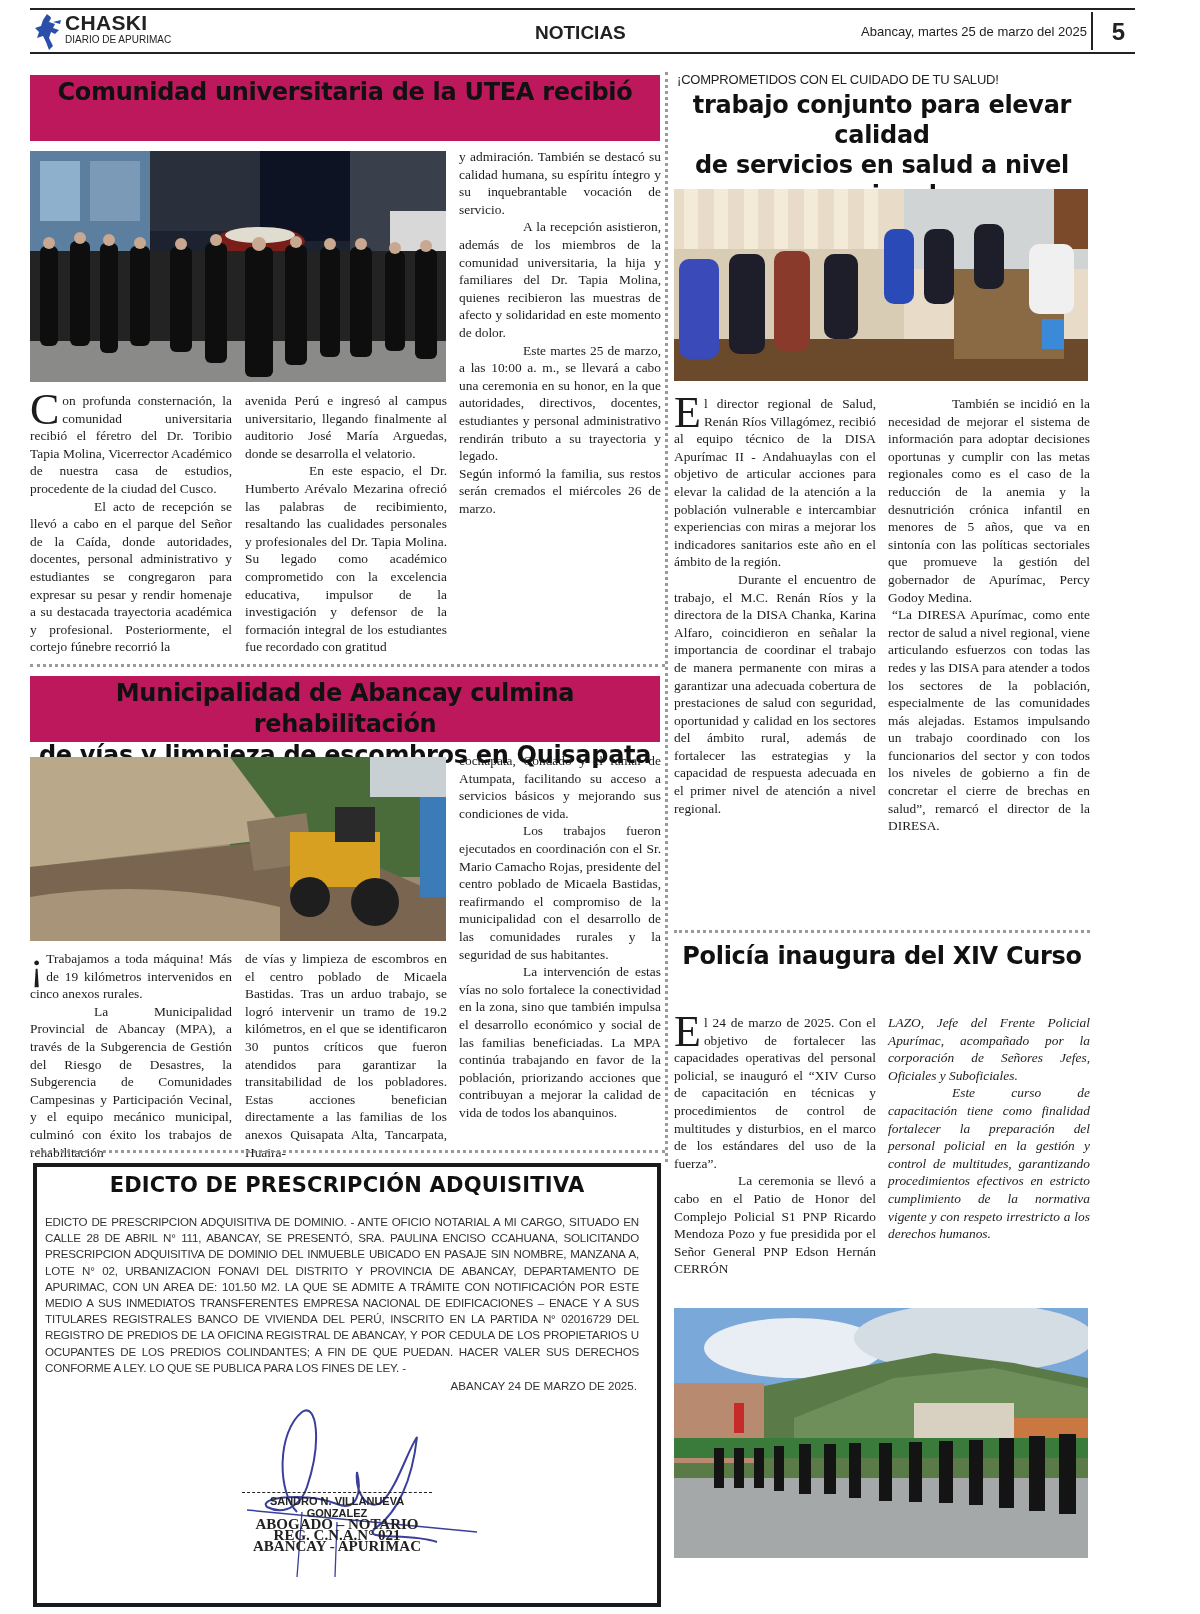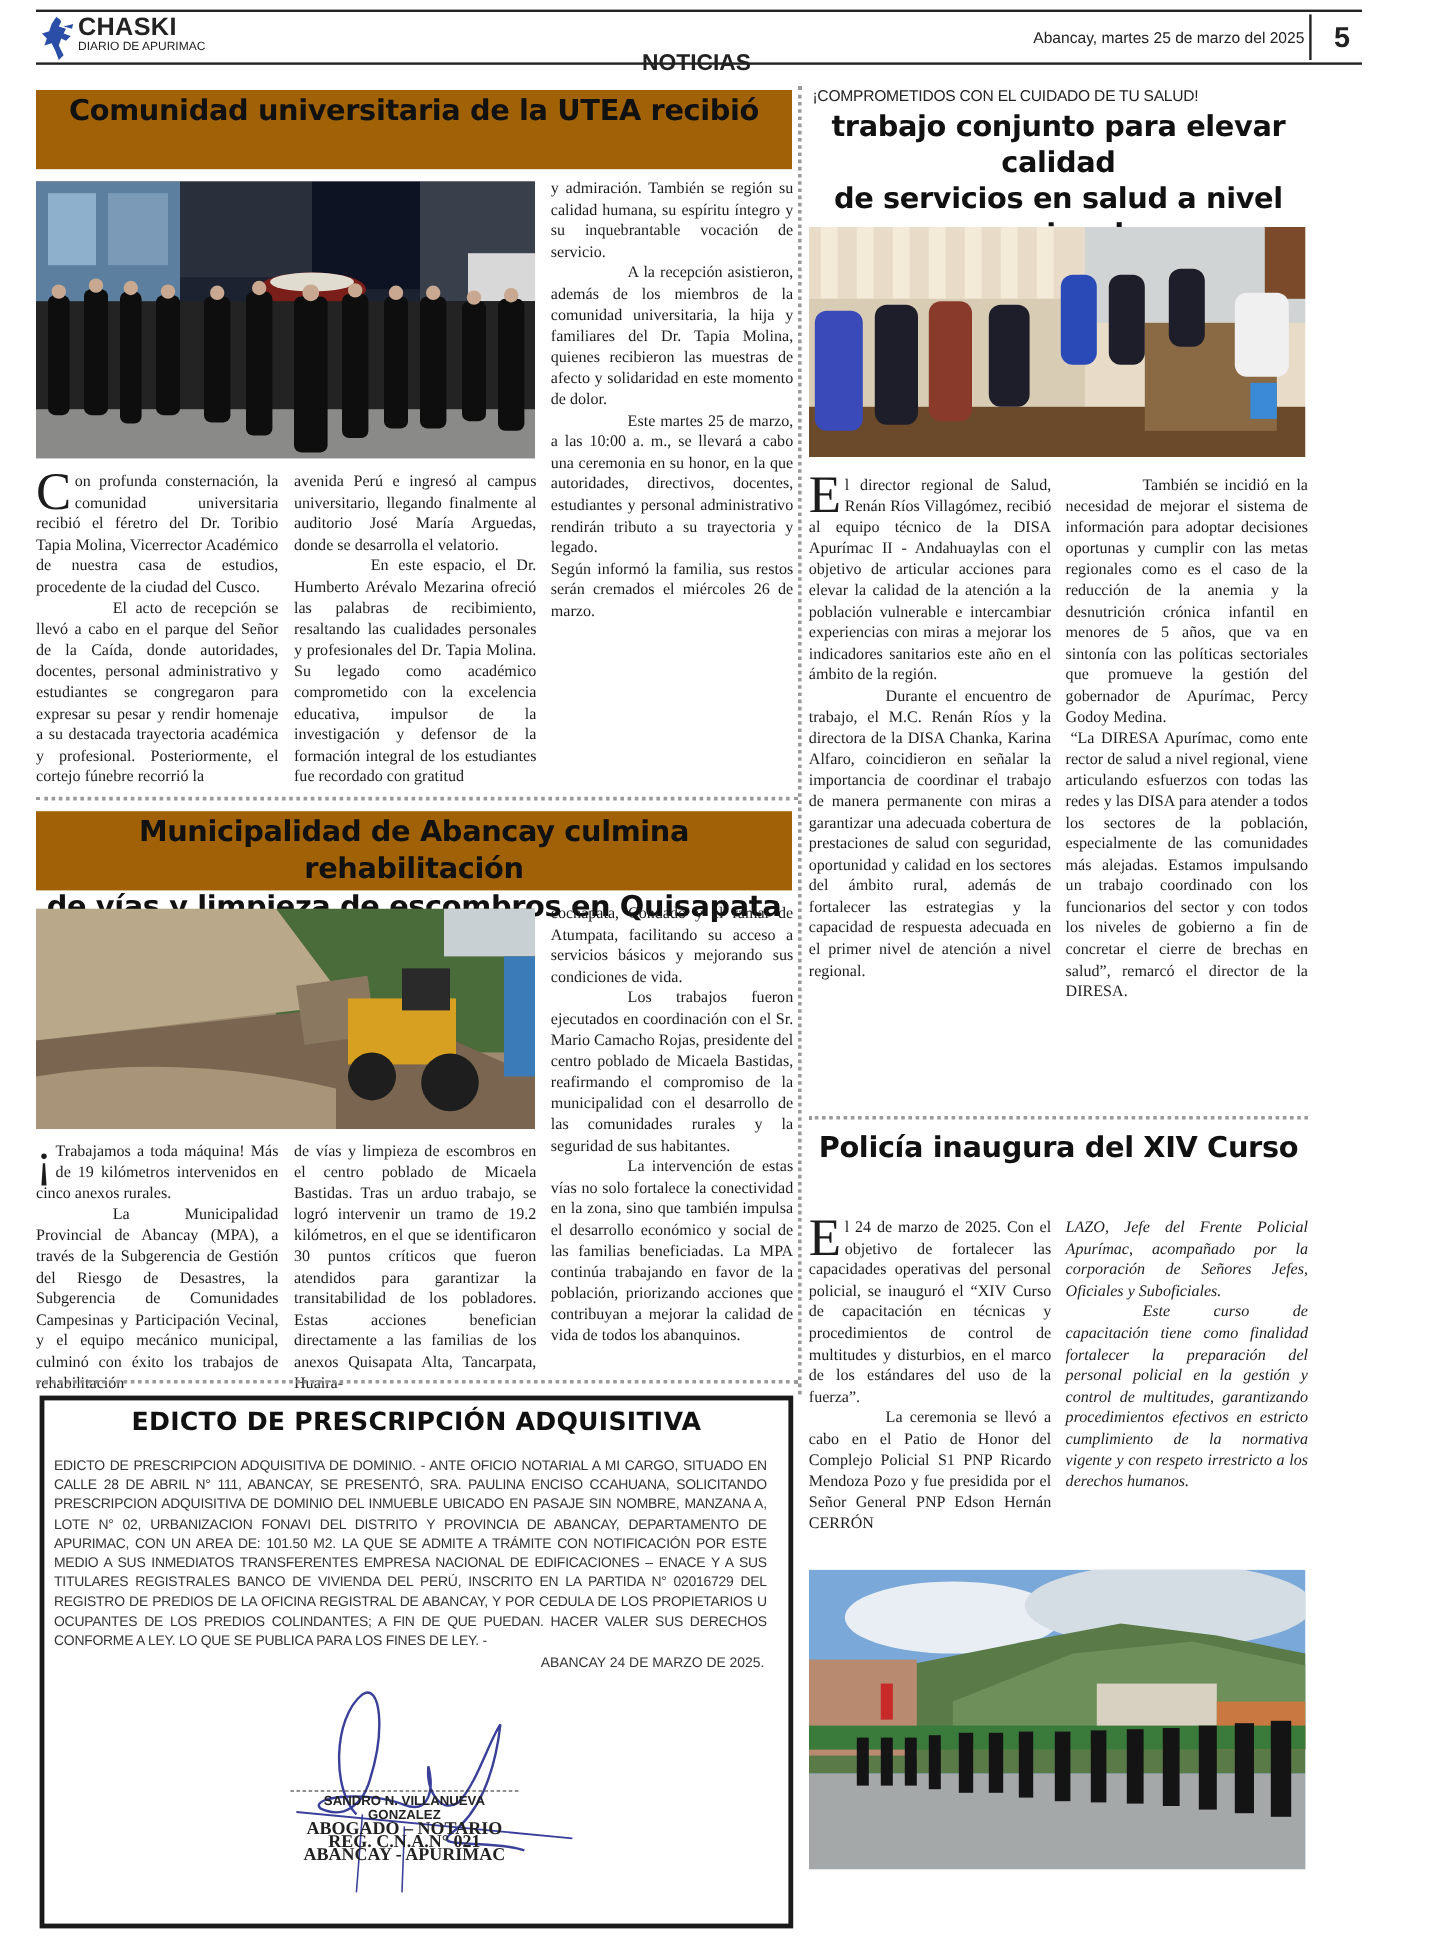--- a/index.html
+++ b/index.html
@@ -4,27 +4,27 @@
 <style>
   * { box-sizing: border-box; margin: 0; padding: 0; }
   html, body { width: 1200px; height: 1614px; background: #ffffff; overflow: hidden; }
   body { position: relative; font-family: "Liberation Serif", serif; color: #1a1a1a; }
 
   
   .masthead { position: absolute; left: 30px; top: 8px; width: 1105px; height: 46px; border-top: 2px solid #222; border-bottom: 2px solid #222; }
   .logo-mark { position: absolute; left: 3px; top: 2px; width: 30px; height: 40px; }
   .logo-title { position: absolute; left: 35px; top: 1px; font-family: "Liberation Sans", sans-serif; font-weight: bold; font-size: 21px; color: #222; letter-spacing: 0.3px; }
   .logo-sub { position: absolute; left: 35px; top: 24px; font-family: "Liberation Sans", sans-serif; font-size: 10px; color: #222; }
-  .section-name { position: absolute; left: 505px; top: 12px; font-family: "Liberation Sans", sans-serif; font-weight: bold; font-size: 19px; color: #222; margin-top: 20px; }
+  .section-name { position: absolute; left: 505px; top: 12px; font-family: "Liberation Sans", sans-serif; font-weight: bold; font-size: 19px; color: #222; }
   .issue-date { position: absolute; right: 48px; top: 14px; font-family: "Liberation Sans", sans-serif; font-size: 13px; color: #222; }
   .date-divider { position: absolute; right: 42px; top: 2px; width: 2px; height: 38px; background: #222; }
   .page-number { position: absolute; right: 10px; top: 8px; font-family: "Liberation Sans", sans-serif; font-weight: bold; font-size: 24px; color: #222; }
 
   
-  .hl-box { position: absolute; background: #a16207; text-align: center; font-family: "DejaVu Sans", sans-serif; font-weight: bold; color: #111; line-height: 31px; font-size: 24px; letter-spacing: -0.3px; }
+  .hl-box { position: absolute; background: #be185d; text-align: center; font-family: "DejaVu Sans", sans-serif; font-weight: bold; color: #111; line-height: 31px; font-size: 24px; letter-spacing: -0.3px; }
   .hl-plain { position: absolute; text-align: center; font-family: "DejaVu Sans", sans-serif; font-weight: bold; color: #111; font-size: 24px; line-height: 30px; letter-spacing: -0.3px; }
   .kicker { position: absolute; font-family: "Liberation Sans", sans-serif; font-size: 13px; color: #222; letter-spacing: -0.2px; }
 
   
   .col { position: absolute; font-size: 13.4px; line-height: 17.6px; text-align: justify; hyphens: manual; color: #1c1c1c; }
   .col p { text-indent: 0; }
   .col p.ind { text-indent: 64px; }
   .dropcap { float: left; font-size: 44px; line-height: 34px; padding-right: 3px; margin-top: 1px; font-family: "Liberation Serif", serif; }
 
   
@@ -112,21 +112,21 @@
 
   <div class="col" style="left:30px; top:392px; width:202px;">
     <p><span class="dropcap">C</span><span>on profunda consternación, la comunidad universitaria recibió el féretro del Dr. Toribio Tapia Molina, Vicerrector Académico de nuestra casa de estudios, procedente de la ciudad del Cusco.</span></p>
     <p class="ind">El acto de recepción se llevó a cabo en el parque del Señor de la Caída, donde autoridades, docentes, personal administrativo y estudiantes se congregaron para expresar su pesar y rendir homenaje a su destacada trayectoria académica y profesional. Posteriormente, el cortejo fúnebre recorrió la</p>
   </div>
   <div class="col" style="left:245px; top:392px; width:202px;">
     <p>avenida Perú e ingresó al campus universitario, llegando finalmente al auditorio José María Arguedas, donde se desarrolla el velatorio.</p>
     <p class="ind">En este espacio, el Dr. Humberto Arévalo Mezarina ofreció las palabras de recibimiento, resaltando las cualidades personales y profesionales del Dr. Tapia Molina. Su legado como académico comprometido con la excelencia educativa, impulsor de la investigación y defensor de la formación integral de los estudiantes fue recordado con gratitud</p>
   </div>
   <div class="col" style="left:459px; top:148px; width:202px;">
-    <p>y admiración. También se región su calidad humana, su espíritu íntegro y su inquebrantable vocación de servicio.</p>
+    <p>y admiración. También se destacó su calidad humana, su espíritu íntegro y su inquebrantable vocación de servicio.</p>
     <p class="ind">A la recepción asistieron, además de los miembros de la comunidad universitaria, la hija y familiares del Dr. Tapia Molina, quienes recibieron las muestras de afecto y solidaridad en este momento de dolor.</p>
     <p class="ind">Este martes 25 de marzo, a las 10:00 a. m., se llevará a cabo una ceremonia en su honor, en la que autoridades, directivos, docentes, estudiantes y personal administrativo rendirán tributo a su trayectoria y legado.</p>
     <p>Según informó la familia, sus restos serán cremados el miércoles 26 de marzo.</p>
   </div>
 </section>
 
 <div class="vrule" style="left:665px; top:72px; height:1090px;"></div>
 <div class="hrule" style="left:30px; top:664px; width:635px;"></div>
 
 <section>

